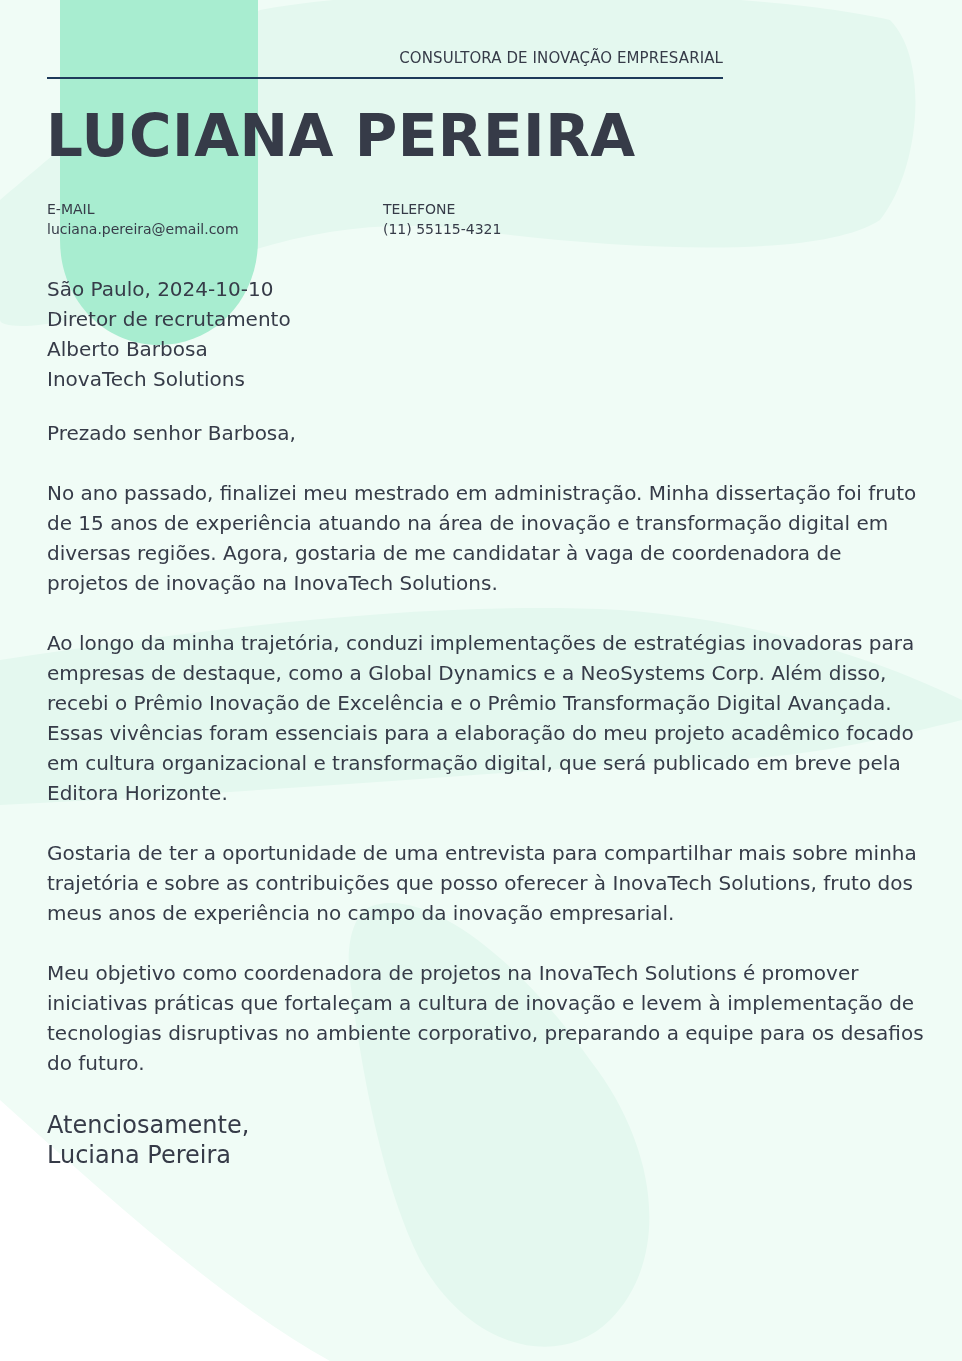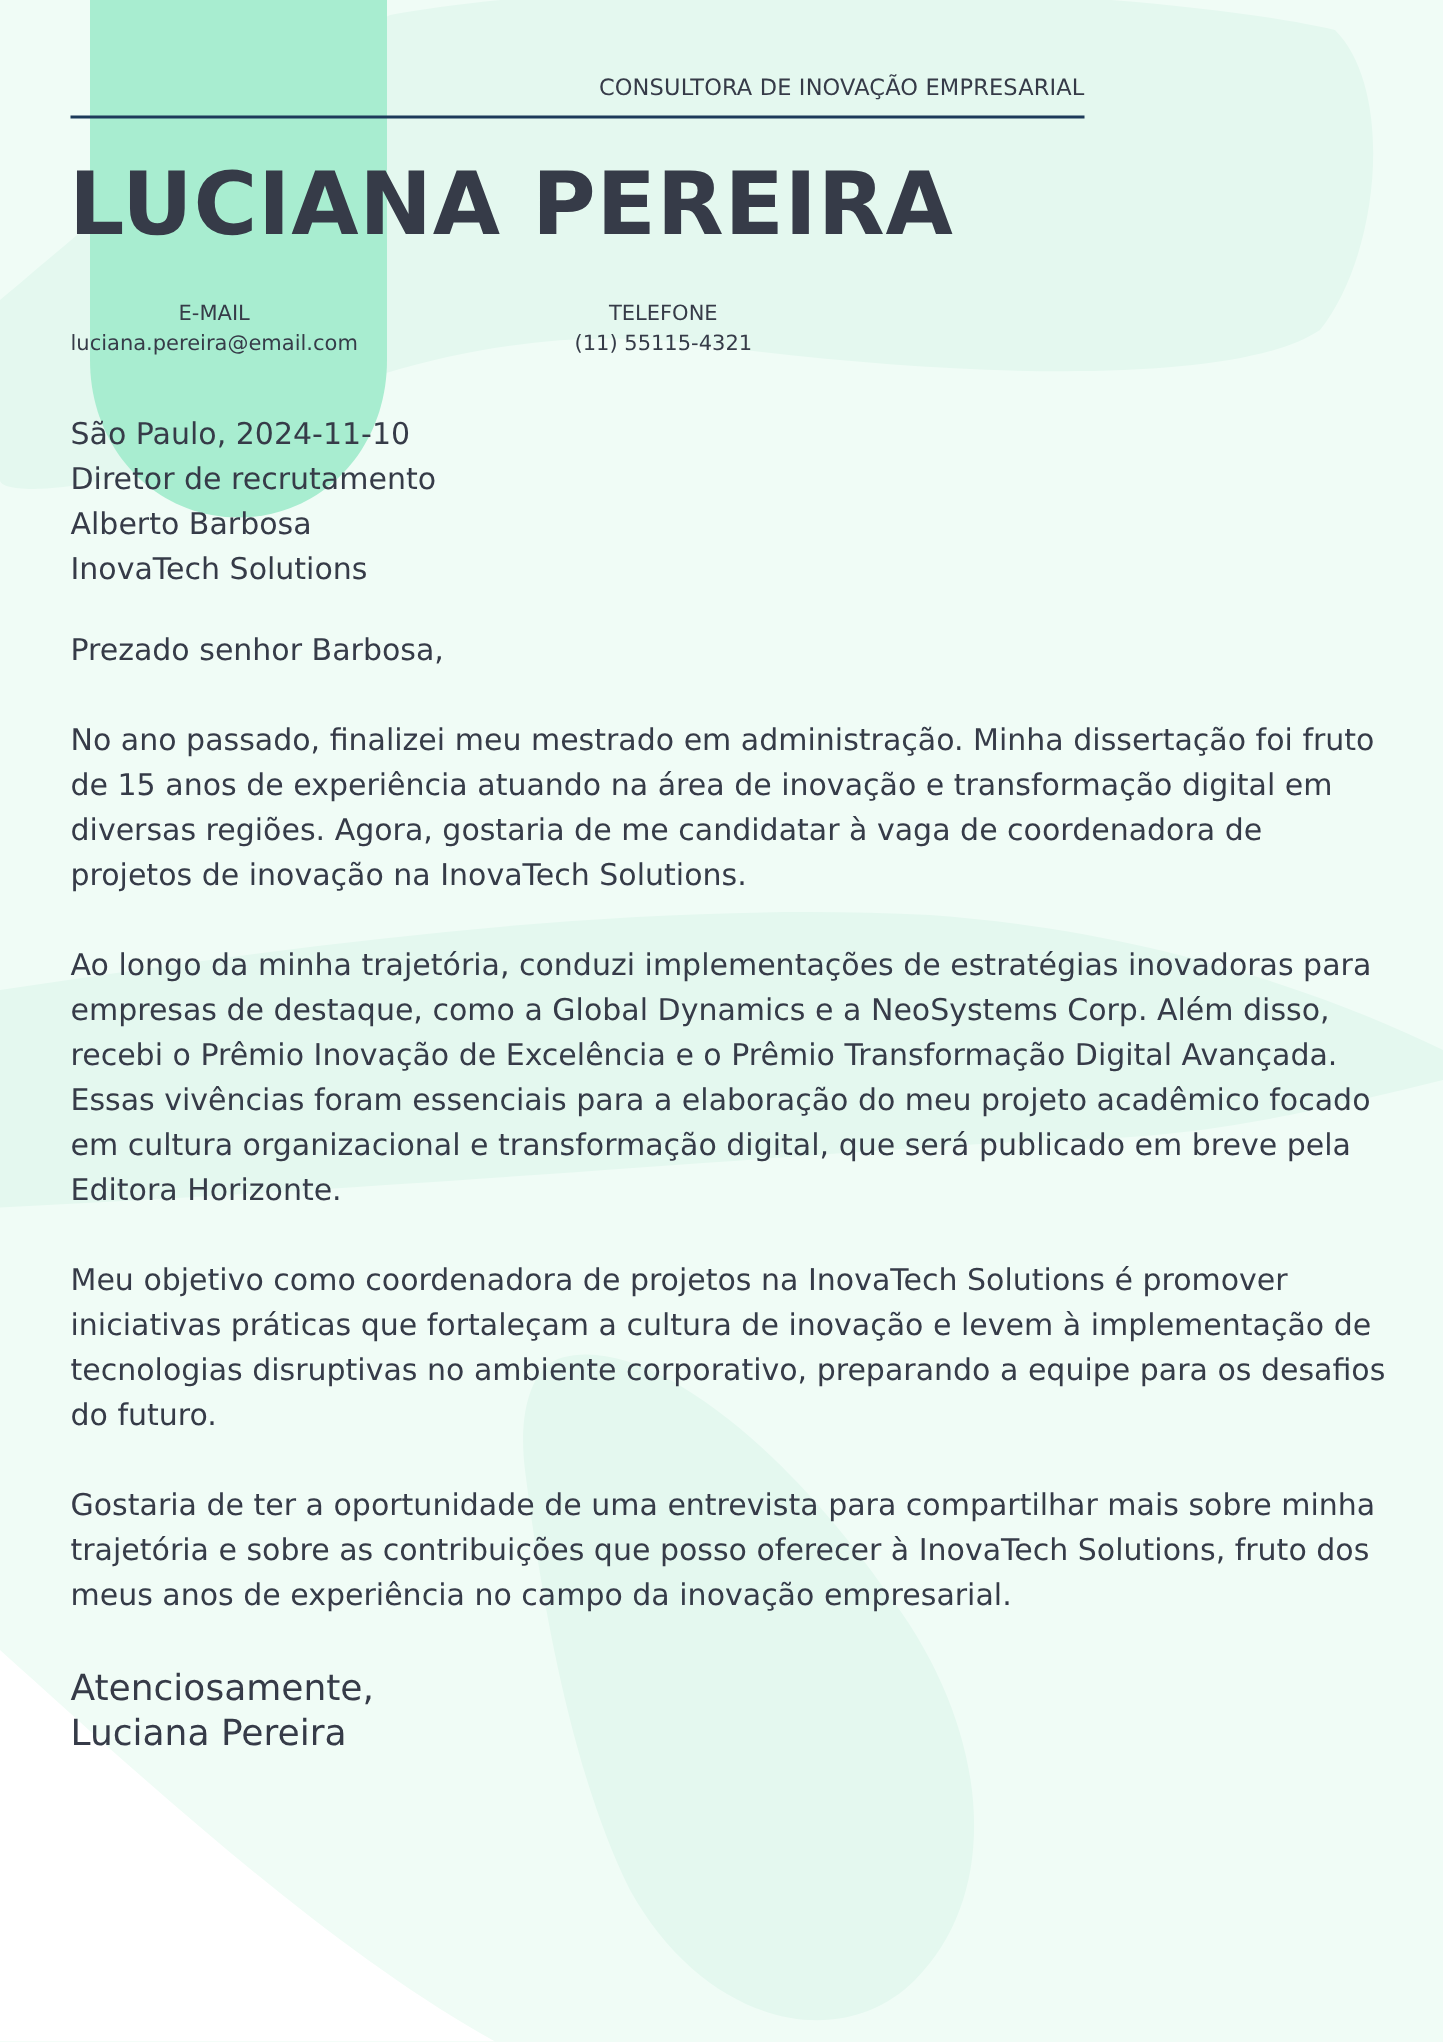--- a/index.html
+++ b/index.html
@@ -61,21 +61,20 @@
       color: #363b48;
       line-height: 76px;
       white-space: nowrap;
     }
     .contact {
       position: absolute;
       top: 199px;
       font-size: 14px;
       line-height: 20px;
       color: #363b48;
-      text-align: center;
     }
     .contact.email { left: 47px; }
     .contact.phone { left: 336px; margin-left: 47px; }
     .contact .label { display: block; }
     .contact .value { display: block; }
     .recipient {
       position: absolute;
       left: 47px;
       top: 274px;
       font-size: 20px;
@@ -137,32 +136,32 @@
   <div class="contact email">
     <span class="label">E-MAIL</span>
     <span class="value">luciana.pereira@email.com</span>
   </div>
   <div class="contact phone">
     <span class="label">TELEFONE</span>
     <span class="value">(11) 55115-4321</span>
   </div>
 
   <div class="recipient">
-    <div>São Paulo, 2024-11-10</div>
+    <div>São Paulo, 2024-10-10</div>
     <div>Diretor de recrutamento</div>
     <div>Alberto Barbosa</div>
     <div>InovaTech Solutions</div>
   </div>
 
   <div class="salutation">Prezado senhor Barbosa,</div>
 
   <div class="body-text">
     <p>No ano passado, finalizei meu mestrado em administração. Minha dissertação foi fruto de 15 anos de experiência atuando na área de inovação e transformação digital em diversas regiões. Agora, gostaria de me candidatar à vaga de coordenadora de projetos de inovação na InovaTech Solutions.</p>
     <p>Ao longo da minha trajetória, conduzi implementações de estratégias inovadoras para empresas de destaque, como a Global Dynamics e a NeoSystems Corp. Além disso, recebi o Prêmio Inovação de Excelência e o Prêmio Transformação Digital Avançada. Essas vivências foram essenciais para a elaboração do meu projeto acadêmico focado em cultura organizacional e transformação digital, que será publicado em breve pela Editora Horizonte.</p>
+    <p>Gostaria de ter a oportunidade de uma entrevista para compartilhar mais sobre minha trajetória e sobre as contribuições que posso oferecer à InovaTech Solutions, fruto dos meus anos de experiência no campo da inovação empresarial.</p>
     <p>Meu objetivo como coordenadora de projetos na InovaTech Solutions é promover iniciativas práticas que fortaleçam a cultura de inovação e levem à implementação de tecnologias disruptivas no ambiente corporativo, preparando a equipe para os desafios do futuro.</p>
-    <p>Gostaria de ter a oportunidade de uma entrevista para compartilhar mais sobre minha trajetória e sobre as contribuições que posso oferecer à InovaTech Solutions, fruto dos meus anos de experiência no campo da inovação empresarial.</p>
   </div>
 
   <div class="closing">
     <div>Atenciosamente,</div>
     <div>Luciana Pereira</div>
   </div>
 </div>
 
 </body></html>

